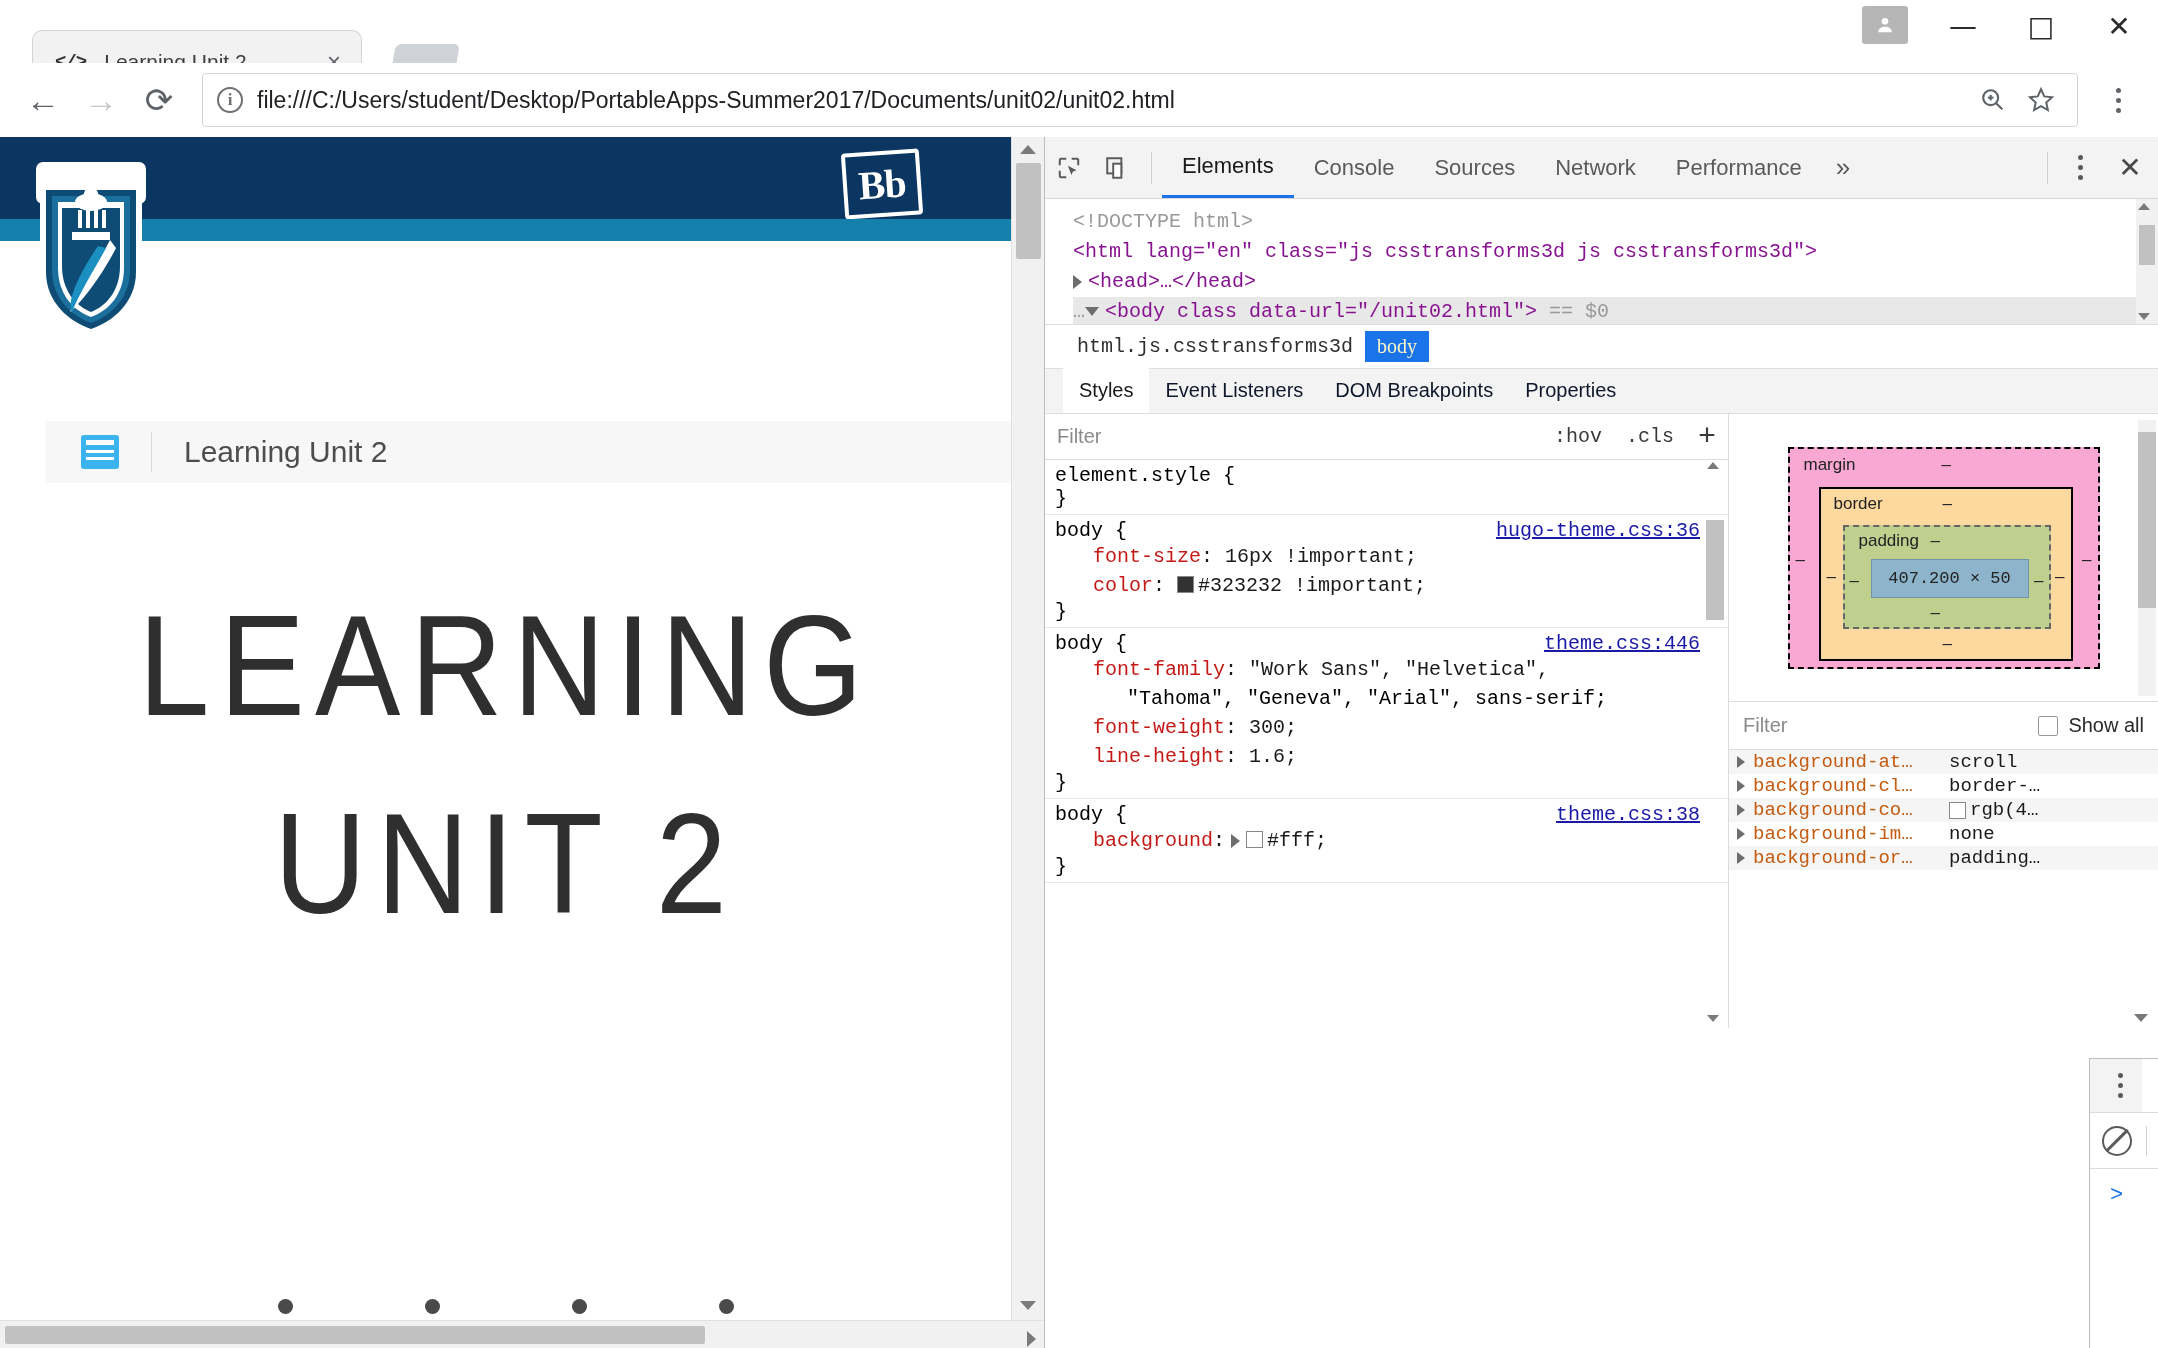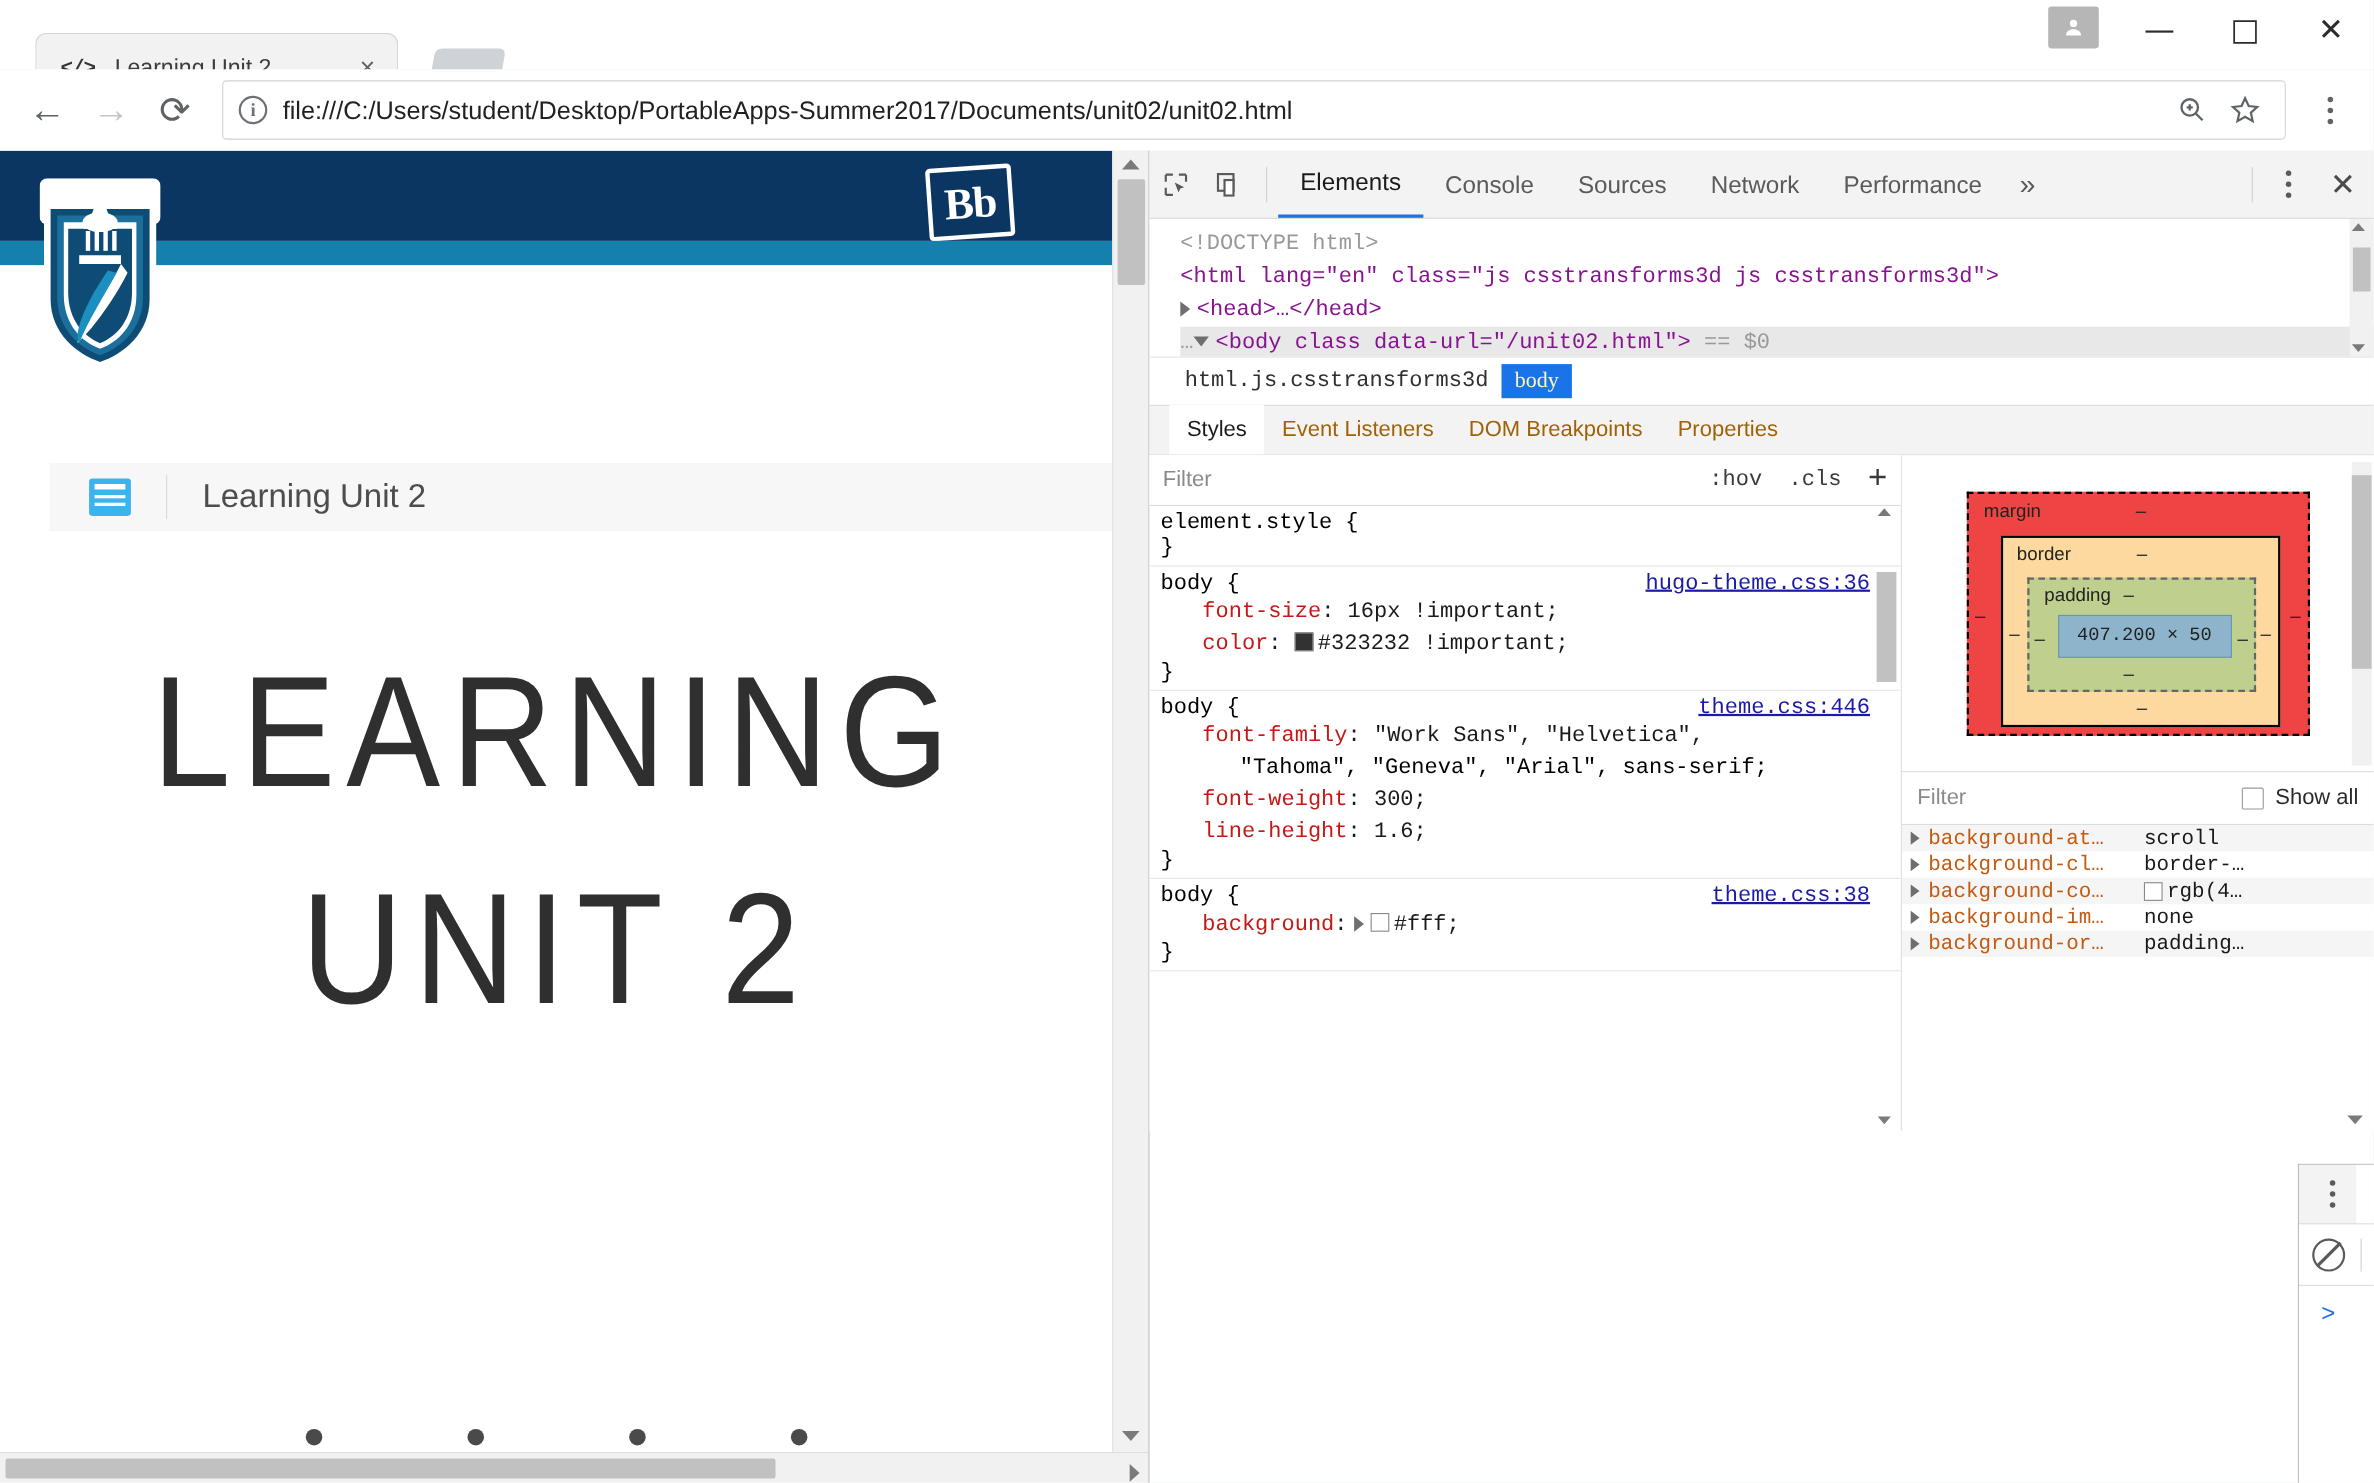--- a/index.html
+++ b/index.html
@@ -107,21 +107,21 @@
   .tri-down { border-left:7px solid transparent; border-right:7px solid transparent; border-top:9px solid #6e6e6e; border-bottom:none; }
   .dom-sel { background:#e8e8e8; }
   .dom-sb { position:absolute; right:0; top:0; width:22px; height:125px; background:#f1f1f1; }
   .dom-sb-thumb { position:absolute; top:26px; left:3px; width:16px; height:40px; background:#c1c1c1; }
 
   .crumbs { height:44px; background:#fff; border-top:1px solid #dedede; display:flex; align-items:center; font-family:"Liberation Mono", monospace; font-size:20px; padding-left:20px; }
   .crumb-item { padding:4px 12px; color:#303030; cursor:pointer;}
   .crumb-item.sel { background:#1a73e8; color:#fef9c3;font-family:Liberation Serif, serif; }
 
   .styles-tabs { height:46px; background:#f3f3f3; border-top:1px solid #dedede; border-bottom:1px solid #dedede; display:flex; align-items:flex-end; padding-left:18px;}
-  .st-tab { padding:0 16px; height:45px; display:flex; align-items:center; font-size:20px; color:#a16207; cursor:pointer;}
+  .st-tab { padding:0 16px; height:45px; display:flex; align-items:center; font-size:20px; color:#0f172a; cursor:pointer;}
   .st-tab.active { background:#fff; color:#1a1a1a;text-align:right; }
 
   .styles-body { display:flex; height:614px; }
   .styles-left { width:684px; border-right:1px solid #dcdcdc; display:flex; flex-direction:column; background:#fff; }
   .filter-row { height:46px; display:flex; align-items:center; padding:0 12px; border-bottom:1px solid #dcdcdc; background:#fff;}
   .filter-ph { font-size:20px; color:#8a8a8a; }
   .filter-tools { margin-left:auto; display:flex; align-items:center; gap:24px; font-size:20px; color:#3a3a3a; font-family:"Liberation Mono", monospace;}
   .plus { font-size:30px; color:#3a3a3a; cursor:pointer; }
   .rules { flex:1; overflow:hidden; font-family:"Liberation Mono", monospace; font-size:20px; position:relative;}
   .rule { padding:4px 0 4px 10px; border-bottom:1px solid #e6e6e6; position:relative; }
@@ -130,21 +130,21 @@
   .decl { padding-left:38px; line-height:29px; }
   .prop { color:#c41a16; }
   .val  { color:#1a1a1a; }
   .strike { text-decoration:line-through; }
   .swatch { display:inline-block; width:17px; height:17px; border:1px solid #888; vertical-align:-2px; margin-right:4px;}
   .rules-sb { position:absolute; right:4px; top:0; width:18px; height:100%; }
   .rules-thumb { position:absolute; top:60px; left:0; width:18px; height:100px; background:#c1c1c1; }
 
   .styles-right { width:429px; background:#fff; display:flex; flex-direction:column; }
   .boxmodel-wrap { height:288px; display:flex; align-items:center; justify-content:center; border-bottom:1px solid #dcdcdc; position:relative;}
-  .bm-margin { width:312px; height:222px; background:#ef4444; border:2px dashed #000; position:relative; }
+  .bm-margin { width:312px; height:222px; background:#f9a8d4; border:2px dashed #000; position:relative; }
   .bm-border { position:absolute; left:29px; top:38px; width:254px; height:174px; background:#fdd9a0; border:2px solid #000;}
   .bm-padding { position:absolute; left:22px; top:36px; width:208px; height:104px; background:#bfcf8e; border:2px dashed #666;}
   .bm-content { position:absolute; left:26px; top:32px; width:158px; height:39px; background:#8eb4cc; border:1px solid #6f93a8; display:flex; align-items:center; justify-content:center; font-family:"Liberation Mono", monospace; font-size:17px; color:#222;}
   .bm-label { position:absolute; font-family:"Liberation Sans", sans-serif; font-size:17px; color:#222; }
   .bm-dash { position:absolute; font-size:17px; color:#222; }
   .bm-sb { position:absolute; right:2px; top:6px; width:18px; height:276px; background:#f1f1f1;}
   .bm-sb-thumb { position:absolute; top:12px; left:0; width:18px; height:176px; background:#c1c1c1; }
 
   .comp-filter { height:48px; display:flex; align-items:center; padding:0 14px; border-bottom:1px solid #dcdcdc; }
   .chk { width:20px; height:20px; border:1px solid #999; border-radius:2px; display:inline-block; margin-right:10px;}

